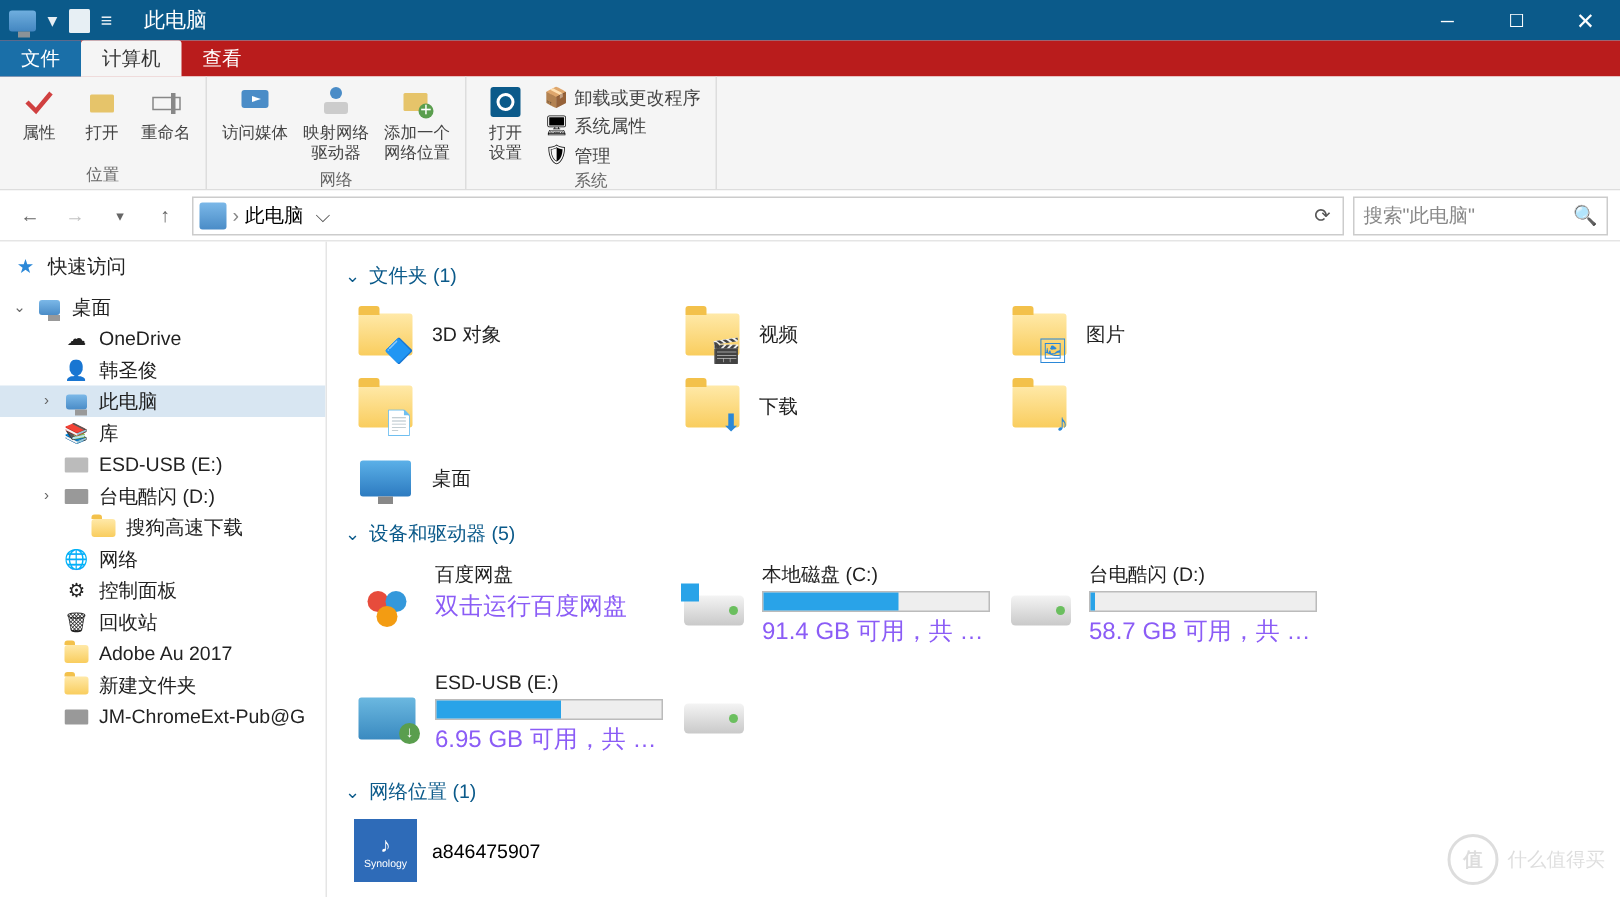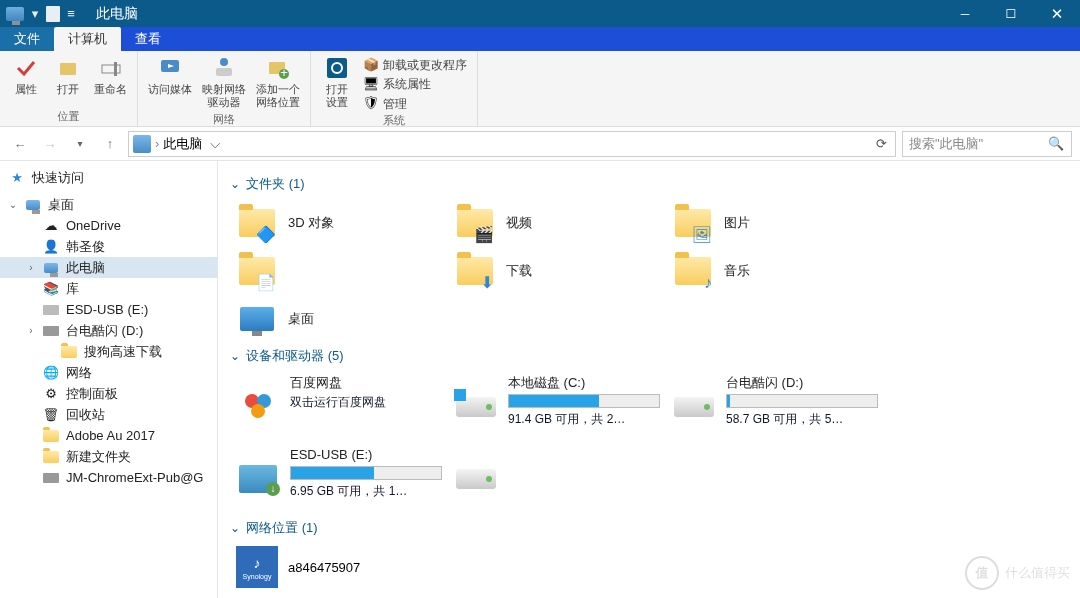--- a/index.html
+++ b/index.html
@@ -4,21 +4,21 @@
 <style>
 *{margin:0;padding:0;box-sizing:border-box;font-family:"Microsoft YaHei","Segoe UI",sans-serif;font-size:13px}
 body{width:1080px;height:598px;background:#fff;overflow:hidden;position:relative}
 .titlebar{height:27px;background:#0b5a8a;display:flex;align-items:center;color:#fff}
 .titlebar .qat{display:flex;gap:2px;align-items:center;padding:0 6px}
 .titlebar .qat-item{width:18px;height:18px;display:flex;align-items:center;justify-content:center;opacity:.9}
 .titlebar .title{margin-left:10px;font-size:14px;flex:1}
 .titlebar .winbtns{display:flex}
 .titlebar .winbtn{width:46px;height:27px;display:flex;align-items:center;justify-content:center;font-size:12px}
 .titlebar .winbtn.close{font-size:15px}
-.tabs{height:24px;background:#1d4ed8;display:flex;align-items:center}
+.tabs{height:24px;background:#b91c1c;display:flex;align-items:center}
 .tab{padding:3px 14px 3px 14px;font-size:13px;color:#fff;cursor:pointer}
 .tab.file{background:#1a6fa8;color:#fff}
 .tab.active{background:#f5f5f5;color:#333;border-radius:2px 2px 0 0}
 .ribbon{height:76px;background:#f5f5f5;border-bottom:1px solid #ddd;display:flex}
 .rgroup{border-right:1px solid #ddd;padding:2px 6px 0 6px;display:flex;flex-direction:column;align-items:center}
 .rgroup .row{display:flex;gap:2px}
 .rbtn{display:flex;flex-direction:column;align-items:center;padding:2px 4px;min-width:40px}
 .rbtn .ico{width:26px;height:26px;display:flex;align-items:center;justify-content:center}
 .rbtn .lbl{font-size:11px;color:#444;text-align:center;line-height:1.2;margin-top:2px}
 .rbtn.small{flex-direction:row;min-width:0;padding:1px 4px;gap:4px}
@@ -50,21 +50,21 @@
 .item{width:218px;height:48px;display:flex;align-items:center;gap:10px;padding:2px 6px}
 .item .ficon{width:42px;height:42px;display:flex;align-items:center;justify-content:center}
 .item .meta{display:flex;flex-direction:column;gap:1px;flex:1;min-width:0}
 .item .name{font-size:13px;color:#222;white-space:nowrap;overflow:hidden;text-overflow:ellipsis}
 .drive{width:218px;height:72px;display:flex;gap:10px;padding:4px 6px}
 .drive .dicon{width:44px;height:44px;display:flex;align-items:center;justify-content:center;align-self:center}
 .drive .dmeta{flex:1;display:flex;flex-direction:column;gap:3px;min-width:0}
 .drive .dname{font-size:13px;color:#222;line-height:1.2;white-space:normal}
 .drive .bar{height:14px;border:1px solid #bbb;background:#eee;position:relative}
 .drive .bar .fill{position:absolute;left:0;top:0;bottom:0;background:#29a3e8}
-.drive .dsub{font-size:12px;color:#0f172a;white-space:nowrap;overflow:hidden;text-overflow:ellipsis}
+.drive .dsub{font-size:16px;color:#8b5cf6;white-space:nowrap;overflow:hidden;text-overflow:ellipsis}
 .netitem{width:240px;height:48px;display:flex;align-items:center;gap:10px;padding:2px 6px}
 .netitem .nico{width:42px;height:42px;background:#2e6bb8;display:flex;align-items:center;justify-content:center;color:#fff;font-size:10px;flex-direction:column;gap:2px}
 .watermark{position:absolute;right:10px;bottom:8px;opacity:.13;font-size:16px;color:#000;display:flex;align-items:center;gap:6px}
 .watermark .wicon{width:34px;height:34px;border:2px solid #000;border-radius:50%;display:flex;align-items:center;justify-content:center;font-weight:bold}
 
 .folder{width:36px;height:28px;background:linear-gradient(#ffe9a8,#f9cd5e);border-radius:2px;position:relative}
 .folder:before{content:"";position:absolute;top:-5px;left:0;width:14px;height:6px;background:#f3c14b;border-radius:2px 2px 0 0}
 .folder.small{width:16px;height:12px}
 .folder.small:before{top:-3px;width:7px;height:3px}
 .drive-ico{width:40px;height:20px;background:linear-gradient(#f4f4f4,#c9c9c9);border-radius:3px;position:relative}
@@ -362,23 +362,20 @@
           </div>
           <div class="meta">
             <div class="name">下载</div>
           </div>
         </div>
         <div class="item">
           <div class="ficon" style="position:relative">
             <div class="folder"></div>
             <span style="position:absolute;right:2px;bottom:0;font-size:16px;color:#2b88d8">♪</span>
           </div>
-          <div class="meta">
-            <div class="name">音乐</div>
-          </div>
         </div>
         <div class="item">
           <div class="ficon" style="position:relative">
             <div style="width:34px;height:24px;background:linear-gradient(#5bb0e8,#2d7bc0);border-radius:2px;position:relative">
               <div style="position:absolute;bottom:-5px;left:12px;width:10px;height:5px;background:#888"></div>
             </div>
             <span style="position:absolute;right:2px;bottom:0;font-size:16px;color:#2b88d8"></span>
           </div>
           <div class="meta">
             <div class="name">桌面</div>

